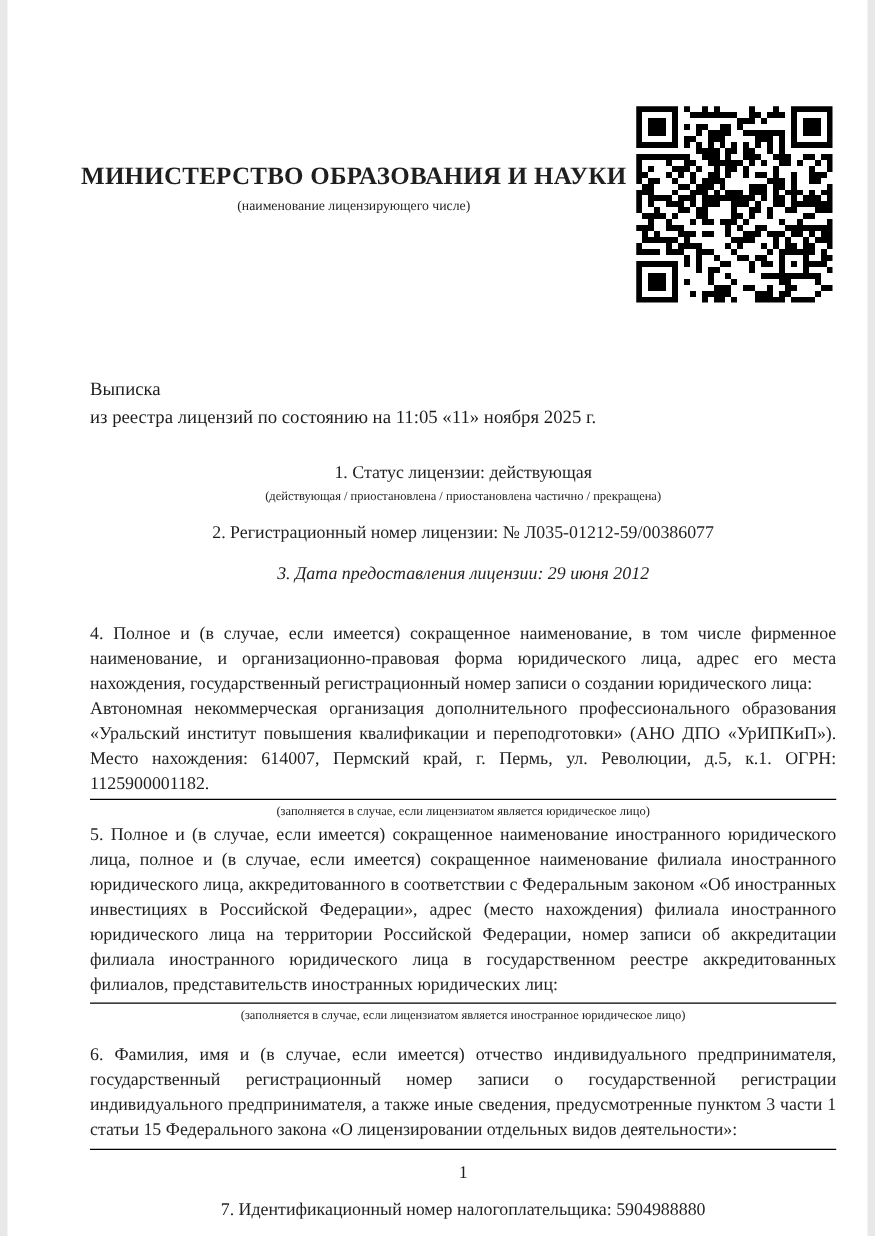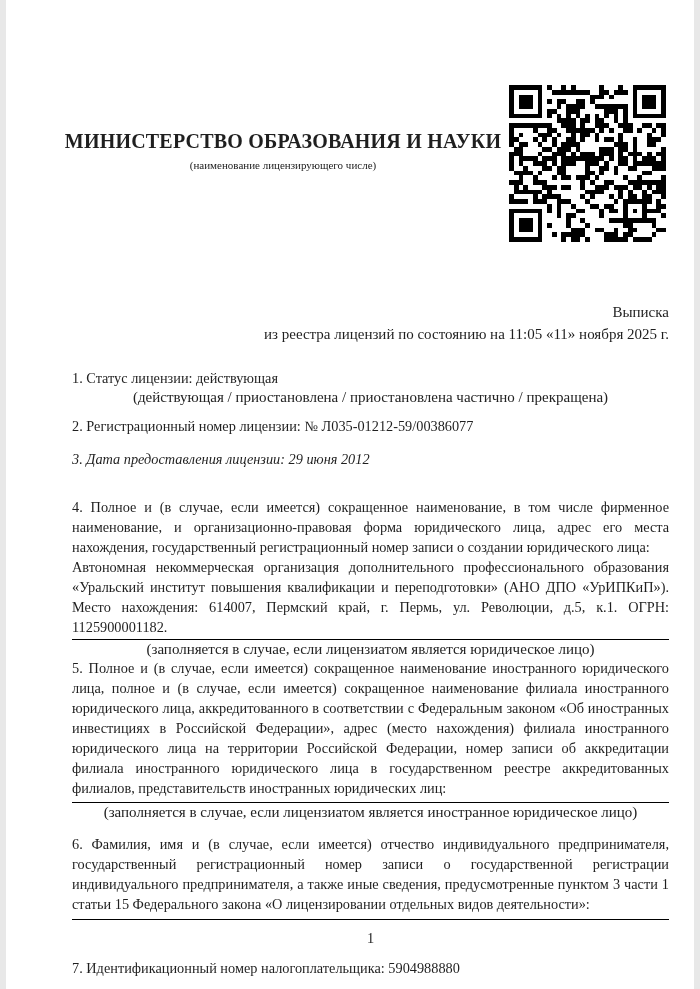--- a/index.html
+++ b/index.html
@@ -27,37 +27,37 @@
     font-size: 11px; line-height: 14px; margin-top: 3px; color: #222;
   }
   .qr-box {
     position: absolute;
     left: 503px; top: 85px; width: 157px; height: 157px;
   }
   .qr-box svg { display: block; width: 157px; height: 157px; }
   .title-block {
     position: absolute;
     left: 66px; top: 301px; width: 597px;
-    text-align: right;
+    text-align: left;
     font-size: 15px; line-height: 22px;
   }
   .items {
     position: absolute;
     left: 66px; top: 368px; width: 597px;
     font-size: 14.3px; line-height: 20px;
   }
   .item { margin: 0; }
-  .item-line { line-height: 20px; }
+  .item-line { line-height: 20px; text-align: center; }
   .para { text-align: justify; line-height: 20px; }
   .fill-rule {
     border-top: 1.5px solid #000;
     height: 0;
   }
   .small-caption {
-    font-size: 15px; line-height: 15px;
+    font-size: 10px; line-height: 15px;
     text-align: center; color: #222;
     margin-top: 2px;
   }
   .mb-item1 { margin-bottom: 11px; }
   .mb-item2 { margin-bottom: 13px; }
   .mb-item3 { margin-bottom: 28px; font-style: italic; }
   .mb-item4 { margin-bottom: 1px; }
   .mb-item5 { margin-bottom: 14px; }
   .mb-item6 { margin-bottom: 38px; }
   .rule-gap-tight { margin-top: 2px; }

